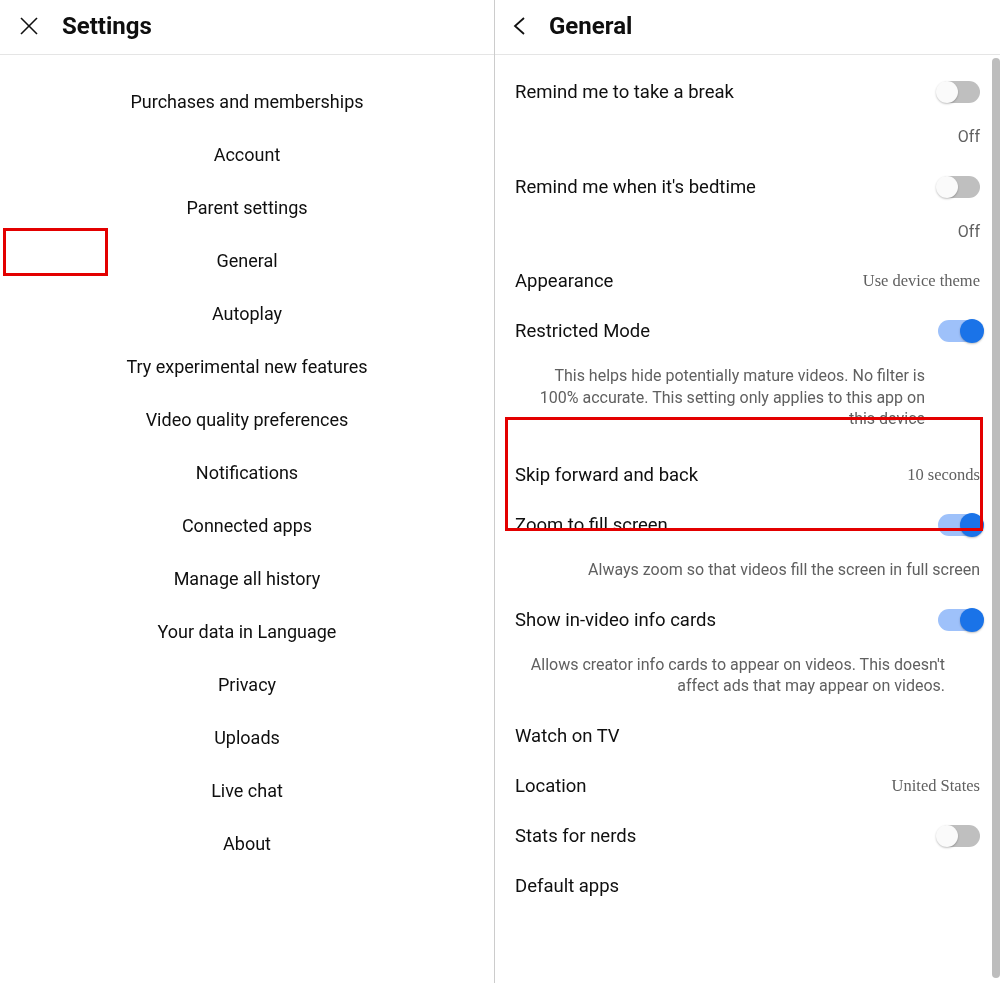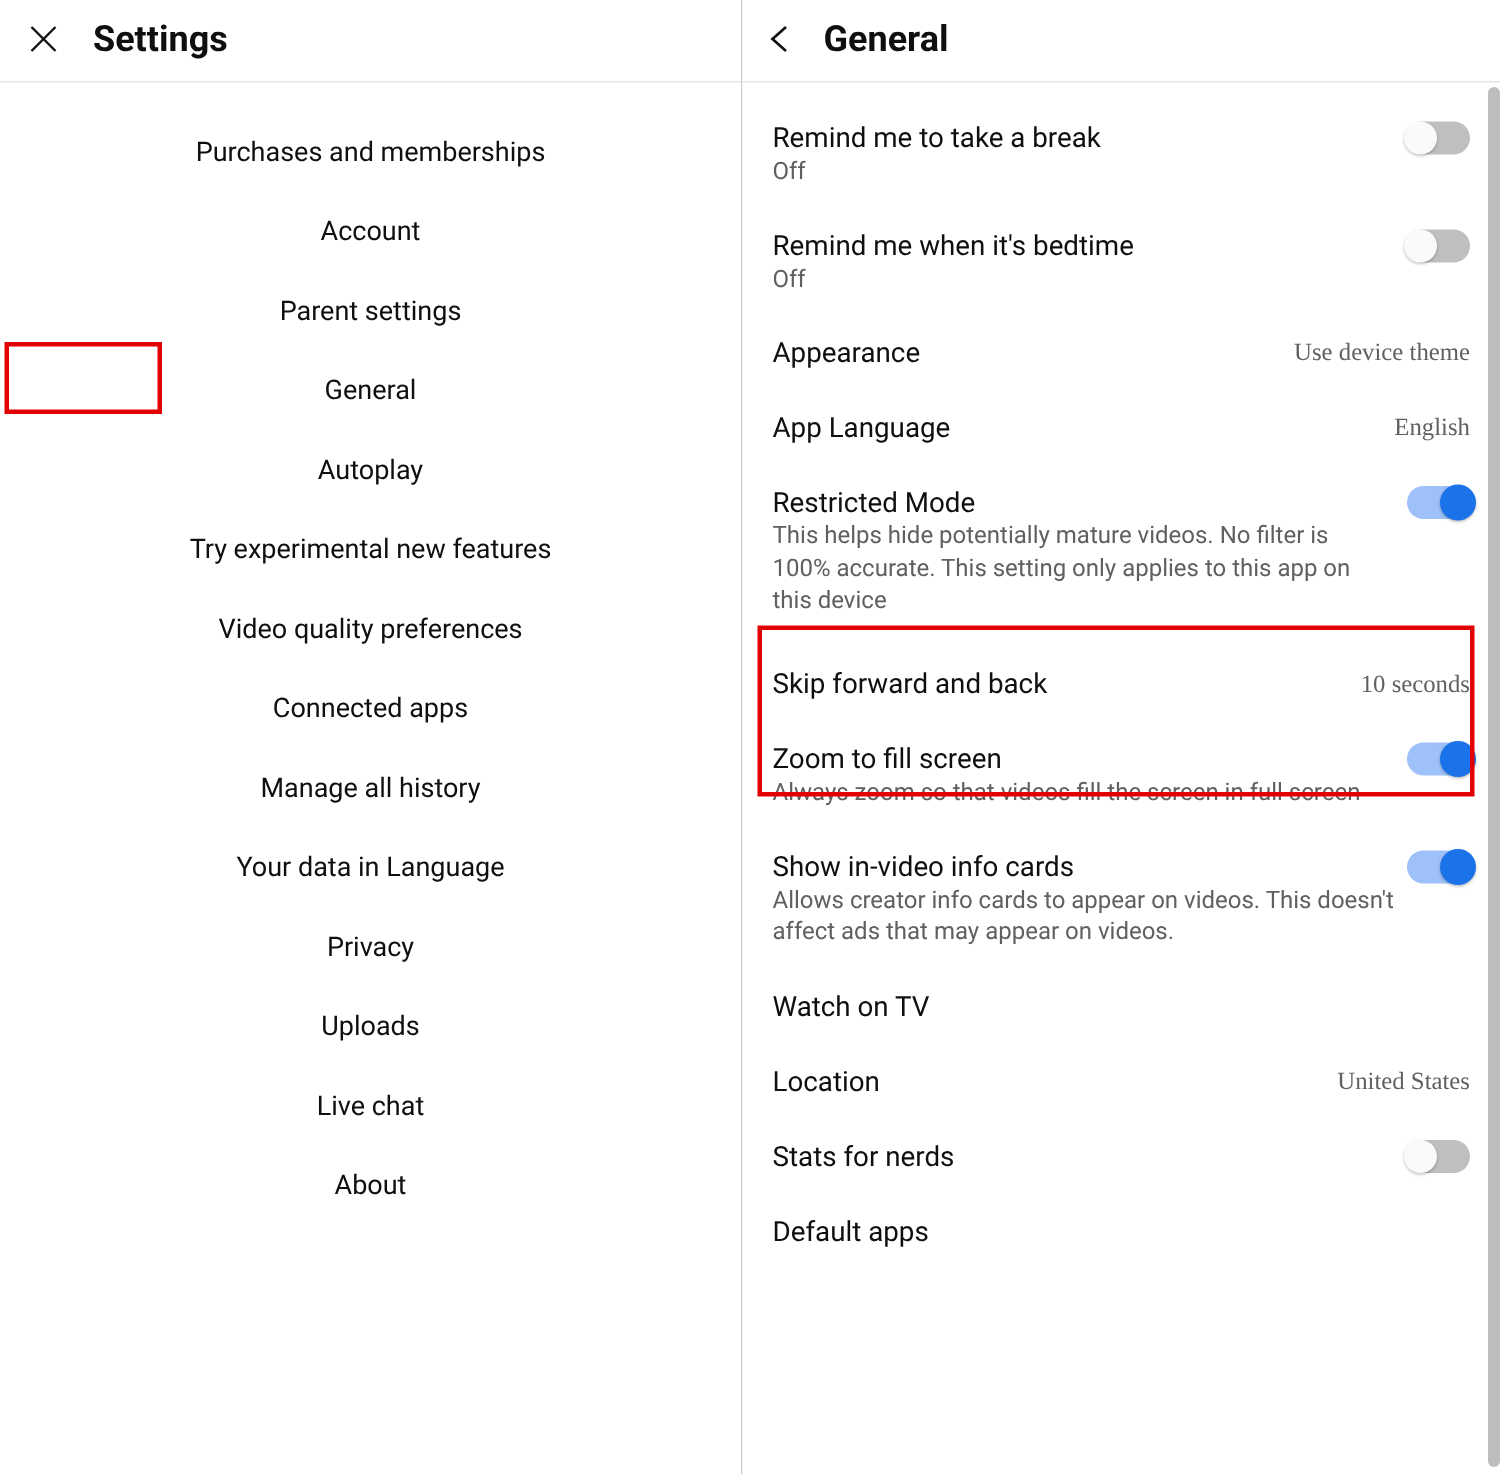--- a/index.html
+++ b/index.html
@@ -113,22 +113,23 @@
       justify-content: space-between;
     }
     .opt-title {
       font-size: 18.5px;
       font-weight: 400;
       color: #0f0f0f;
     }
     .opt-sub {
       font-size: 16px;
       color: #606060;
-      margin-top: 0;
+      margin-top: 23px;
       line-height: 1.35;
+      text-align: right;
     }
     .opt-value {
       font-size: 16.5px;
       color: #606060;
       font-family: Liberation Serif, serif;
     }
 
     
     .toggle {
       width: 42px;
@@ -186,20 +187,21 @@
     <div class="left-title">Settings</div>
   </div>
   <div class="sidebar">
     <div class="sidebar-item">Purchases and memberships</div>
     <div class="sidebar-item">Account</div>
     <div class="sidebar-item">Parent settings</div>
     <div class="sidebar-item">General</div>
     <div class="sidebar-item">Autoplay</div>
     <div class="sidebar-item">Try experimental new features</div>
     <div class="sidebar-item">Video quality preferences</div>
+    <div class="sidebar-item">Notifications</div>
     <div class="sidebar-item">Connected apps</div>
     <div class="sidebar-item">Manage all history</div>
     <div class="sidebar-item">Your data in Language</div>
     <div class="sidebar-item">Privacy</div>
     <div class="sidebar-item">Uploads</div>
     <div class="sidebar-item">Live chat</div>
     <div class="sidebar-item">About</div>
   </div>
   <div class="highlight-box-1 hb-general"></div>
 </div>
@@ -237,26 +239,20 @@
         <div class="opt-sub">Off</div>
       </div>
 
       <div class="opt">
         <div class="opt-row">
           <div class="opt-title">Appearance</div>
           <div class="opt-value">Use device theme</div>
         </div>
       </div>
 
-      <div class="opt">
-        <div class="opt-row">
-          <div class="opt-title">App Language</div>
-          <div class="opt-value">English</div>
-        </div>
-      </div>
 
       <div class="opt" style="padding-bottom:18px;">
         <div class="opt-row">
           <div class="opt-title">Restricted Mode</div>
           <div class="toggle on">
               <div class="knob"></div>
             </div>
         </div>
         <div class="opt-sub" style="max-width:410px;">This helps hide potentially mature videos. No filter is 100% accurate. This setting only applies to this app on this device</div>
       </div>

